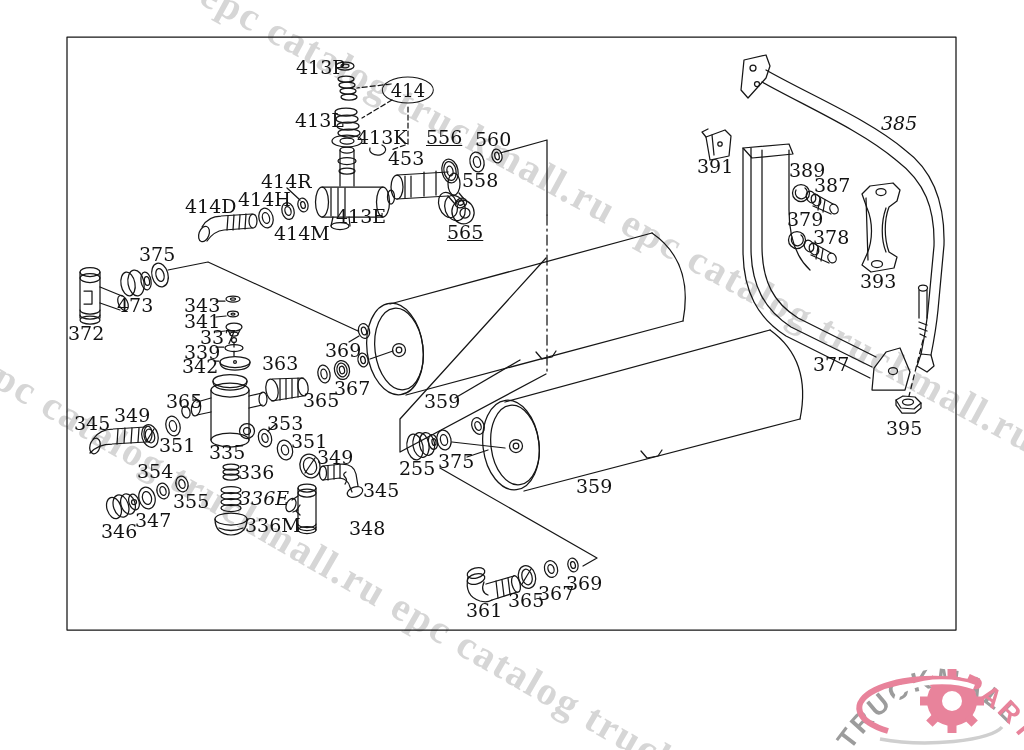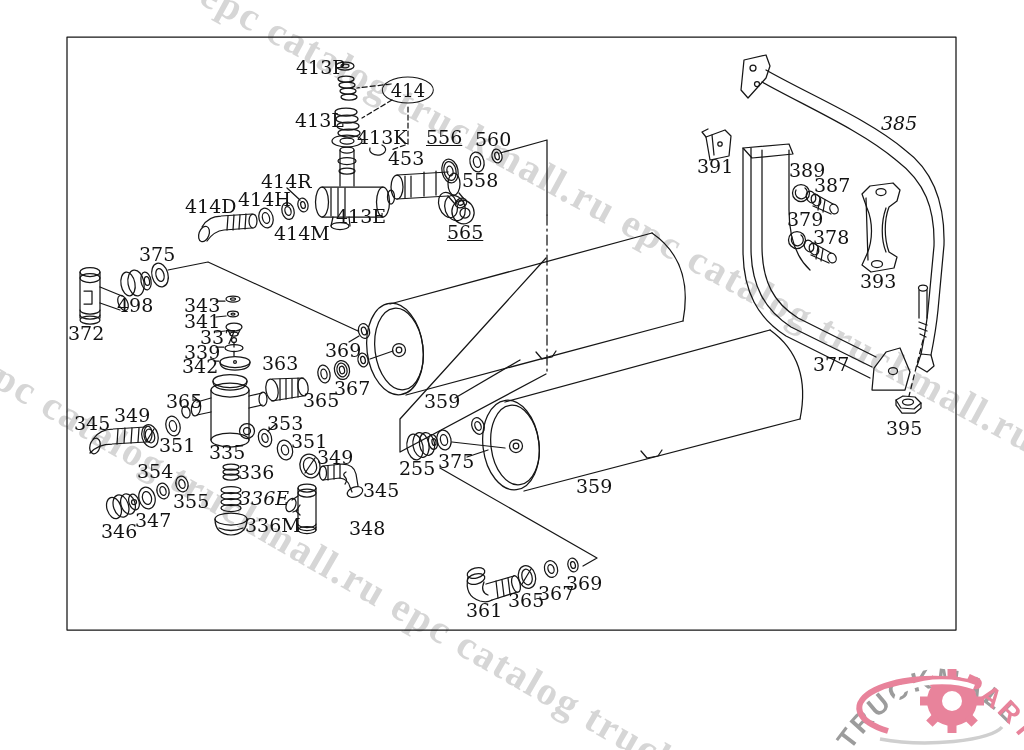--- a/index.html
+++ b/index.html
@@ -446,21 +446,21 @@
       <span class="lbl" style="left: 426px; top: 126px; text-decoration: underline;">556</span>
       <span class="lbl" style="left: 475px; top: 128px;">560</span>
       <span class="lbl" style="left: 462px; top: 169px;">558</span>
       <span class="lbl" style="left: 447px; top: 221px; text-decoration: underline;">565</span>
       <span class="lbl" style="left: 261px; top: 170px;">414R</span>
       <span class="lbl" style="left: 336px; top: 205px;">413E</span>
       <span class="lbl" style="left: 185px; top: 195px;">414D</span>
       <span class="lbl" style="left: 238px; top: 188px;">414H</span>
       <span class="lbl" style="left: 274px; top: 222px;">414M</span>
       <span class="lbl" style="left: 139px; top: 243px;">375</span>
-      <span class="lbl" style="left: 117px; top: 294px;">498</span>
+      <span class="lbl" style="left: 117px; top: 294px;">473</span>
       <span class="lbl" style="left: 68px; top: 322px;">372</span>
       <span class="lbl" style="left: 184px; top: 294px;">343</span>
       <span class="lbl" style="left: 184px; top: 310px;">341</span>
       <span class="lbl" style="left: 184px; top: 326px; margin-left: 16px;">337</span>
       <span class="lbl" style="left: 184px; top: 341px;">339</span>
       <span class="lbl" style="left: 182px; top: 355px;">342</span>
       <span class="lbl" style="left: 262px; top: 352px;">363</span>
       <span class="lbl" style="left: 325px; top: 339px;">369</span>
       <span class="lbl" style="left: 334px; top: 377px;">367</span>
       <span class="lbl" style="left: 303px; top: 389px;">365</span>

